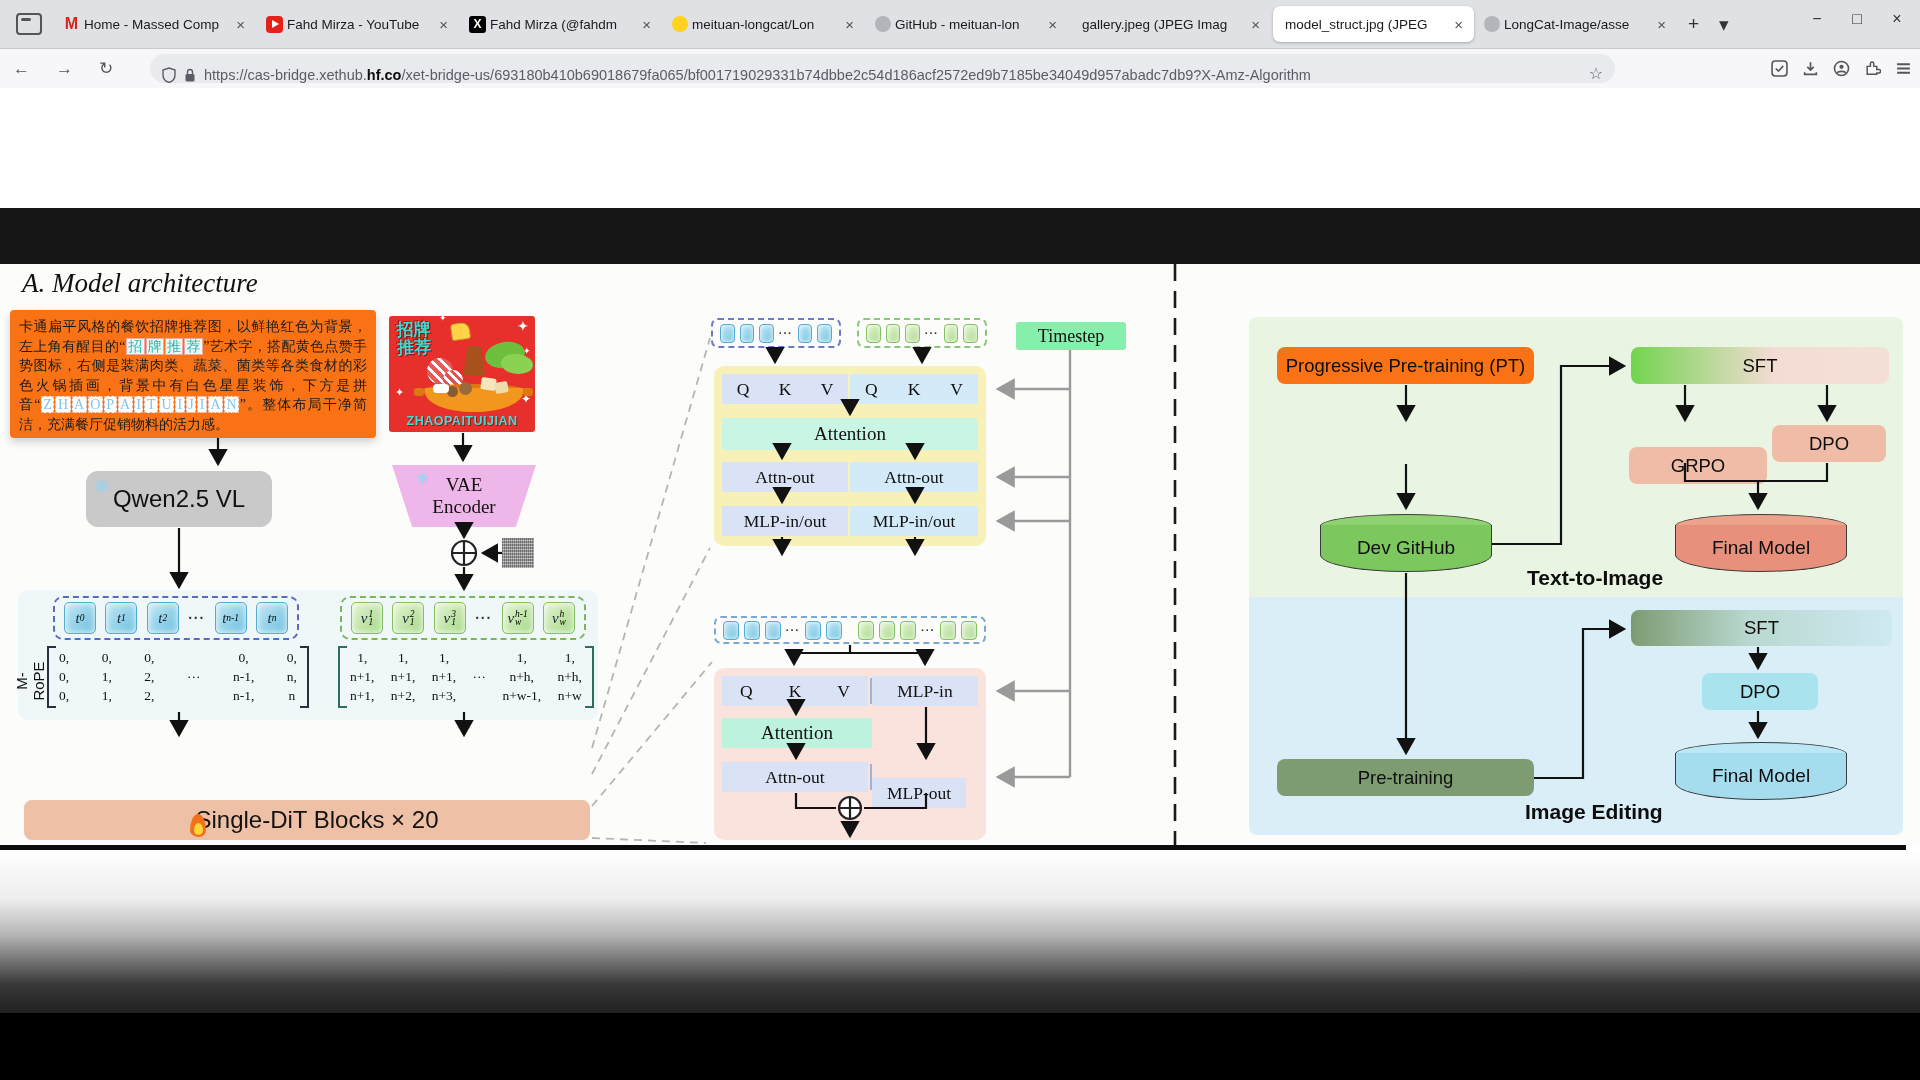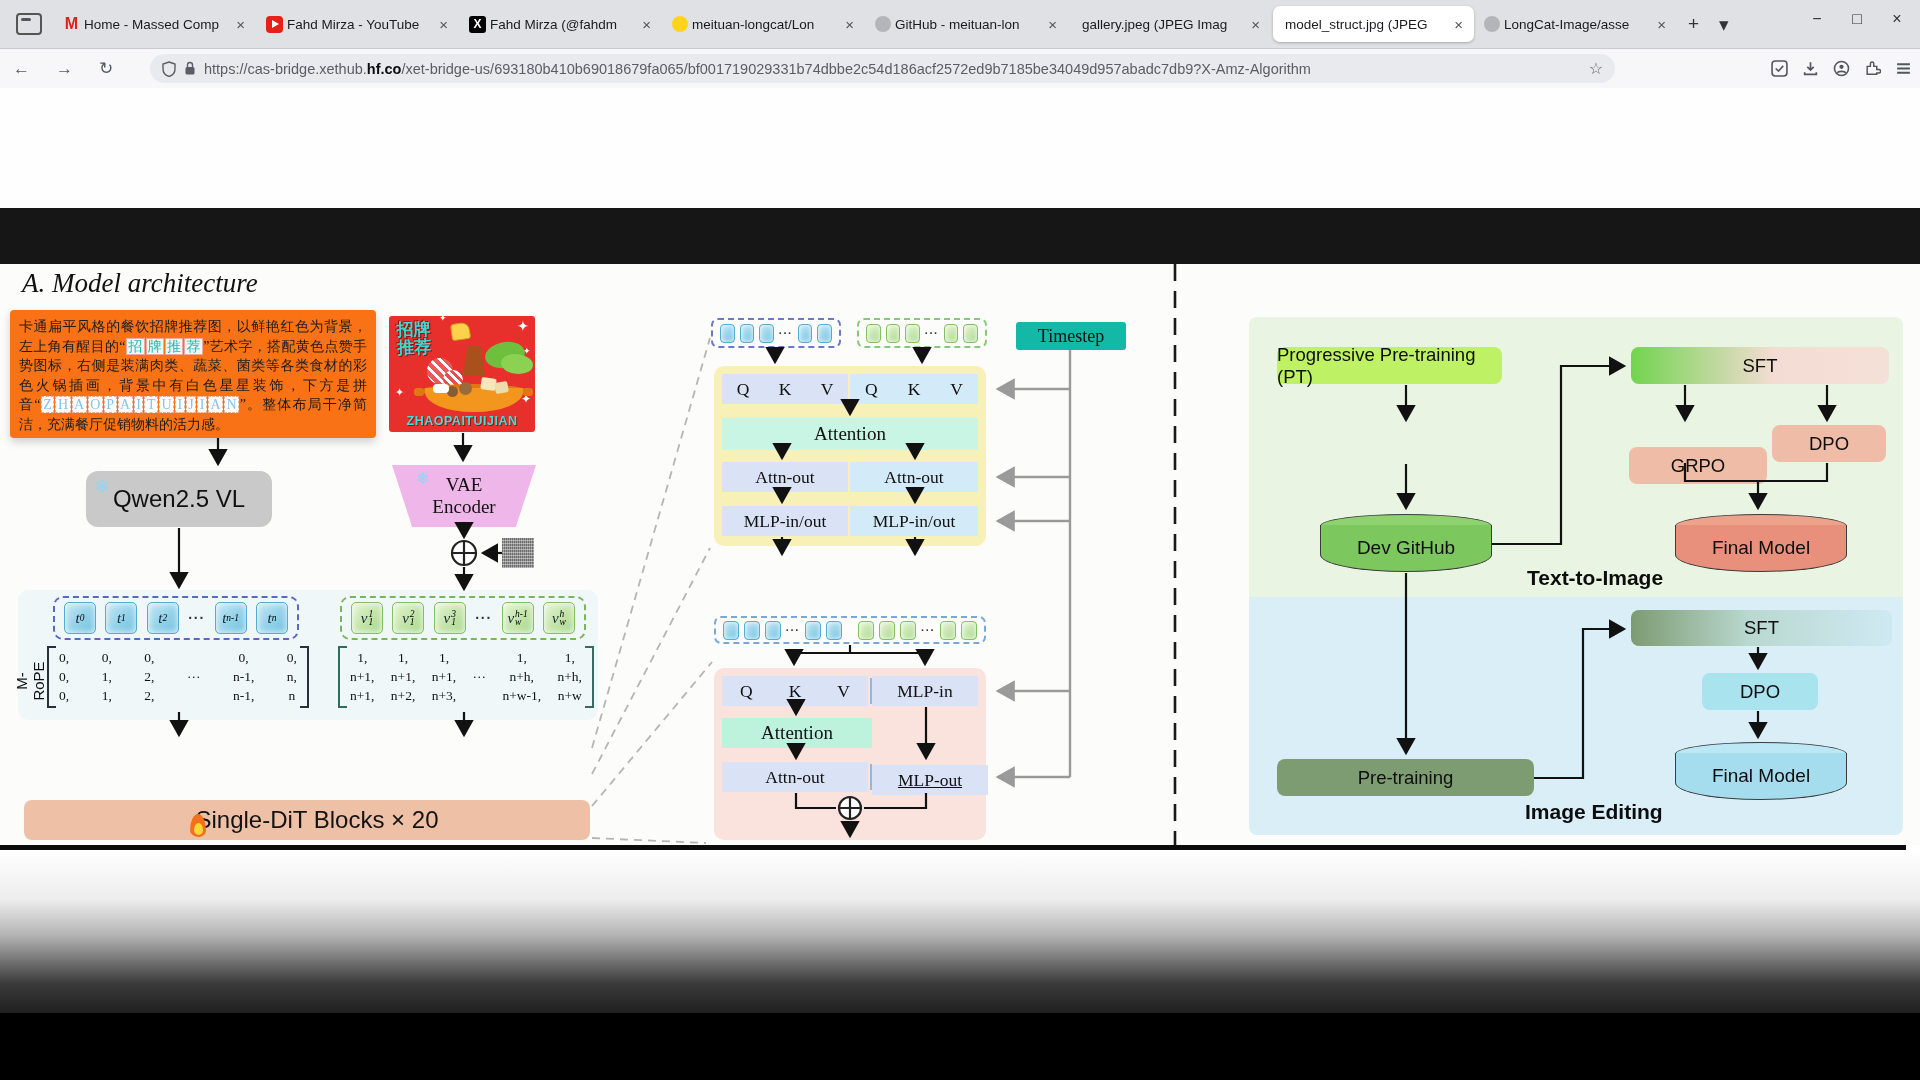--- a/index.html
+++ b/index.html
@@ -28,21 +28,21 @@
   .fav.huggingface{background:#ffd21e;border-radius:50%;width:16px;height:16px;}
   .fav.github{background:#b3b5ba;border-radius:50%;width:16px;height:16px;}
   .newtab,.tabdrop{font-size:19px;color:#333;padding:4px 10px;}
   #winctl{position:absolute;right:10px;top:6px;display:flex;gap:14px;font-size:16px;color:#333;}
   #winctl span{width:26px;height:26px;display:flex;align-items:center;justify-content:center;border-radius:50%;}
 
   #toolbar{position:absolute;left:0;top:49px;width:1920px;height:39px;background:#f7f7f9;
            border-bottom:1px solid #e0e0e3;display:flex;align-items:center;}
   .navbtn{font-size:17px;color:#55565c;padding:0 13px;}
   #urlbar{position:absolute;left:150px;top:5px;width:1465px;height:29px;background:#e9eaee;border-radius:15px;
-          display:flex;align-items:center;padding:0 12px;box-sizing:border-box;}
+          display:flex;align-items:flex-end;padding:0 12px;box-sizing:border-box;}
   #urlbar .urltext{font-size:14.5px;color:#5b5c66;white-space:nowrap;overflow:hidden;flex:1;margin-left:8px;}
   #urlbar .urltext b{color:#0c0c0d;font-weight:bold;}
   .star{font-size:16px;color:#5b5c66;margin-left:8px;}
   .tbicons{position:absolute;right:8px;top:5px;display:flex;gap:14px;align-items:center;height:29px;}
   .tbicons svg{display:block;}
 
   
   #white-strip{position:absolute;left:0;top:88px;width:1920px;height:120px;background:#fefefe;}
   #black-band{position:absolute;left:0;top:208px;width:1920px;height:56px;background:#161616;}
   #figure-bg{position:absolute;left:0;top:264px;width:1920px;height:581px;background:#fcfcfa;}
@@ -423,21 +423,21 @@
       <span>K</span>
       <span>V</span>
     </div>
     <div class="abs mint" style="left:8px;top:52px;width:256px;height:32px;">Attention</div>
     <div class="abs dcell" style="left:8px;top:96px;width:126px;height:30px;justify-content:center;">Attn-out</div>
     <div class="abs dcell cy" style="left:136px;top:96px;width:128px;height:30px;justify-content:center;">Attn-out</div>
     <div class="abs dcell" style="left:8px;top:140px;width:126px;height:30px;justify-content:center;">MLP-in/out</div>
     <div class="abs dcell cy" style="left:136px;top:140px;width:128px;height:30px;justify-content:center;">MLP-in/out</div>
   </div>
 
-  <div class="abs ctr serif" style="left:1016px;top:322px;width:110px;height:28px;background:#14b8a6;border-radius:3px;font-size:18px;color:#111;">Timestep</div>
+  <div class="abs ctr serif" style="left:1016px;top:322px;width:110px;height:28px;background:#86efac;border-radius:3px;font-size:18px;color:#111;">Timestep</div>
 
   <div class="abs ministrip" id="strip-mixed" style="left:714px;top:616px;width:272px;height:28px;border:2px dashed #7aa7d6;justify-content:space-between;">
       <span class="mini"></span>
       <span class="mini"></span>
       <span class="mini"></span>
       <span class="dots">···</span>
       <span class="mini"></span>
       <span class="mini"></span>
       <span style="width: 8px;"></span>
       <span class="mini green"></span>
@@ -452,28 +452,28 @@
     <div class="abs dcell" style="left:8px;top:8px;width:146px;height:30px;">
       <span>Q</span>
       <span>K</span>
       <span>V</span>
     </div>
     <div class="abs" style="left:156px;top:10px;width:1.5px;height:26px;background:#9fb3d4;"></div>
     <div class="abs dcell" style="left:158px;top:8px;width:106px;height:30px;justify-content:center;">MLP-in</div>
     <div class="abs mint" style="left:8px;top:50px;width:150px;height:30px;background:#bdf2dc;">Attention</div>
     <div class="abs dcell" style="left:8px;top:94px;width:146px;height:30px;justify-content:center;">Attn-out</div>
     <div class="abs" style="left:156px;top:96px;width:1.5px;height:26px;background:#9fb3d4;"></div>
-    <div class="abs dcell" style="left:158px;top:97px;width:116px;height:30px;justify-content:center;text-decoration:underline;">MLP-out</div>
+    <div class="abs dcell" style="left:158px;top:110px;width:94px;height:30px;justify-content:center;">MLP-out</div>
   </div>
 
 
   <div class="abs" style="left:1249px;top:317px;width:654px;height:280px;background:#e9f5e2;border-radius:8px 8px 0 0;"></div>
   <div class="abs" style="left:1249px;top:597px;width:654px;height:238px;background:#d9eef7;border-radius:0 0 8px 8px;"></div>
 
-  <div class="abs ctr pill-b sans" style="left:1277px;top:347px;width:225px;height:37px;background:#bef264;">Progressive Pre-training (PT)</div>
+  <div class="abs ctr pill-b sans" style="left:1277px;top:347px;width:257px;height:37px;background:#f97316;">Progressive Pre-training (PT)</div>
 
   <div class="abs cyl" style="left:1320px;top:514px;width:172px;height:58px;">
     <div class="ctop" style="background:#8ed36f;"></div>
     <div class="cbody" style="background:#7dc75f;"></div>
     <div class="clbl sans">Dev GitHub</div>
   </div>
 
   <div class="abs ctr pill-b sans" style="left:1631px;top:347px;width:258px;height:37px;background:linear-gradient(90deg,#72d44f 0%,#f3dcd3 55%,#f5e0d8 100%);">SFT</div>
   <div class="abs ctr pill-b sans" style="left:1629px;top:425px;width:138px;height:37px;background:#efbda7;margin-top:22px;">GRPO</div>
   <div class="abs ctr pill-b sans" style="left:1772px;top:425px;width:114px;height:37px;background:#efbda7;">DPO</div>

